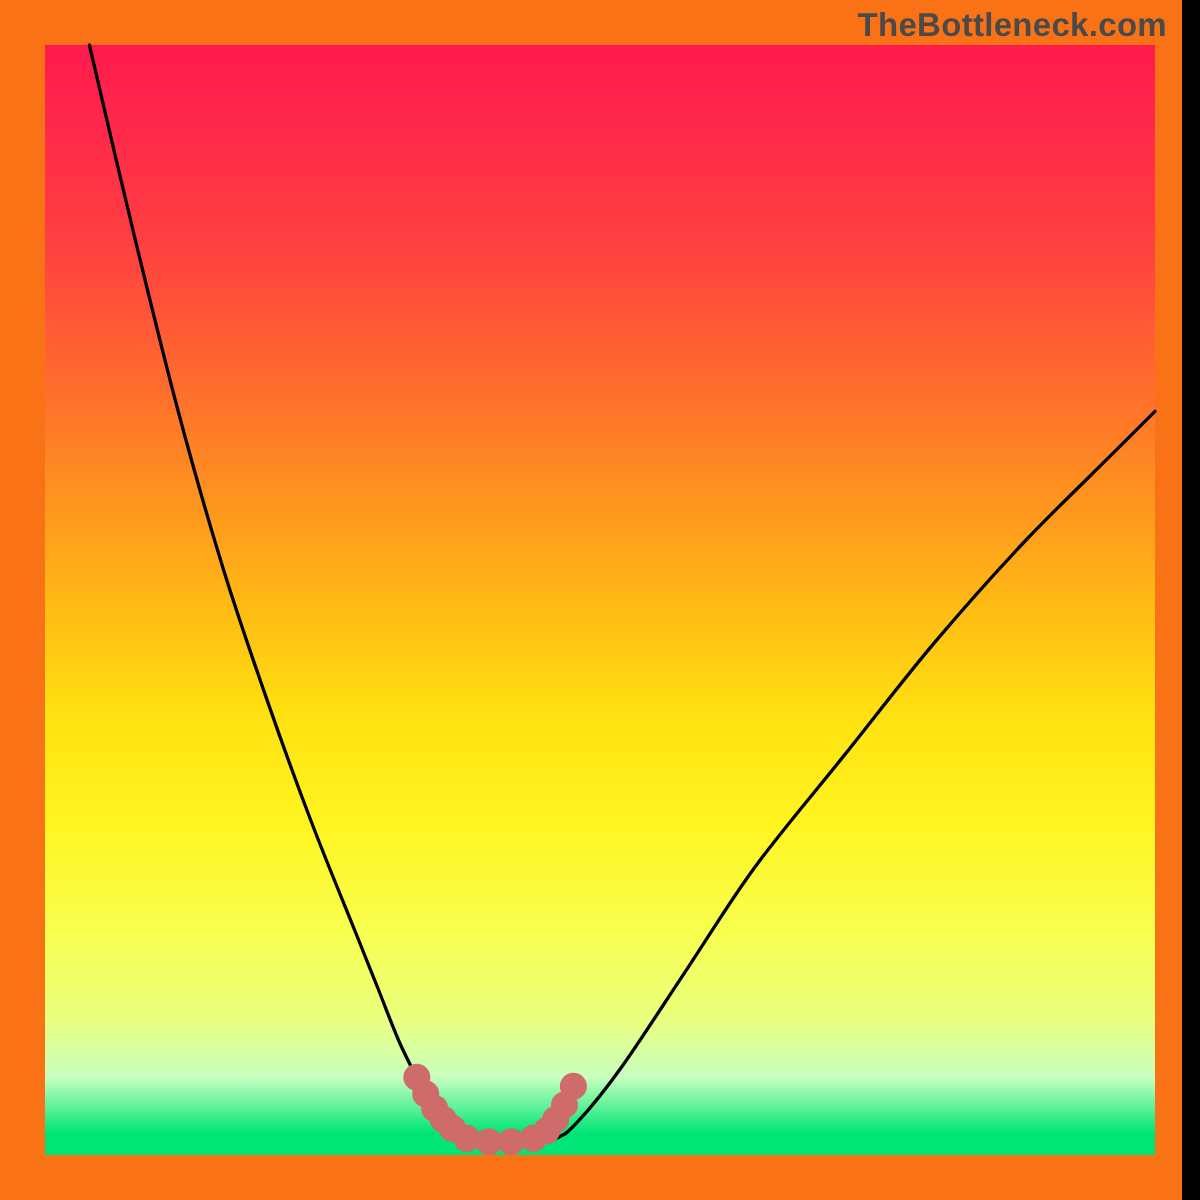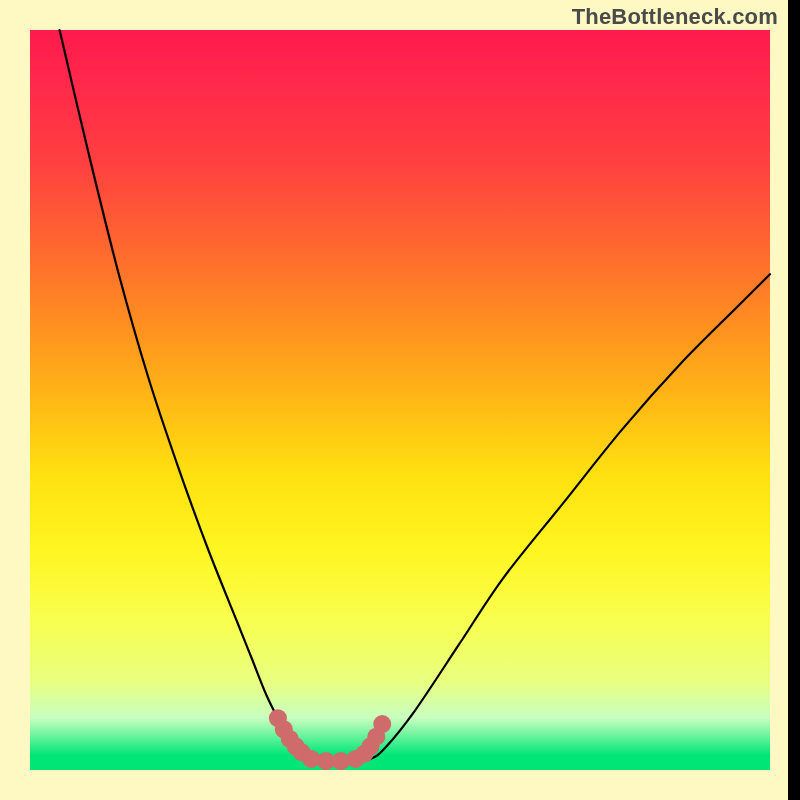--- a/index.html
+++ b/index.html
@@ -10,21 +10,21 @@
     background: #000;
     overflow: hidden;
     font-family: Arial, Helvetica, sans-serif;
   }
   .frame {
     position: absolute;
     left: 0;
     top: 0;
     width: 788px;
     height: 800px;
-    background: #fef9c3;
+    background: #f97316;
   }
   .plot {
     position: absolute;
     left: 30px;
     top: 30px;
     width: 740px;
     height: 740px;
     
     background: linear-gradient(to bottom,
       #ff1a4d 0%,

